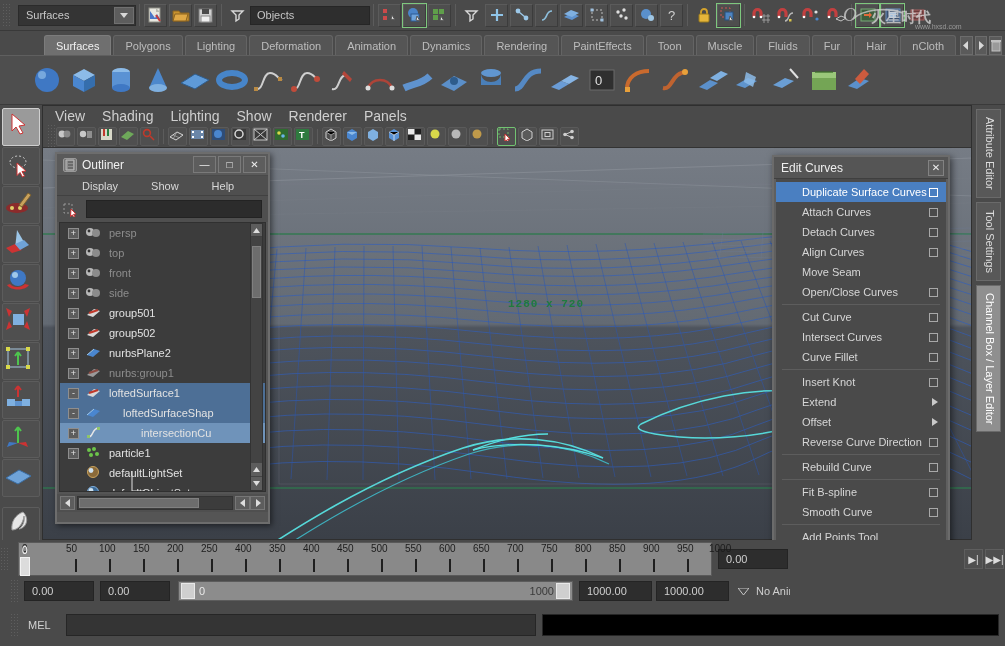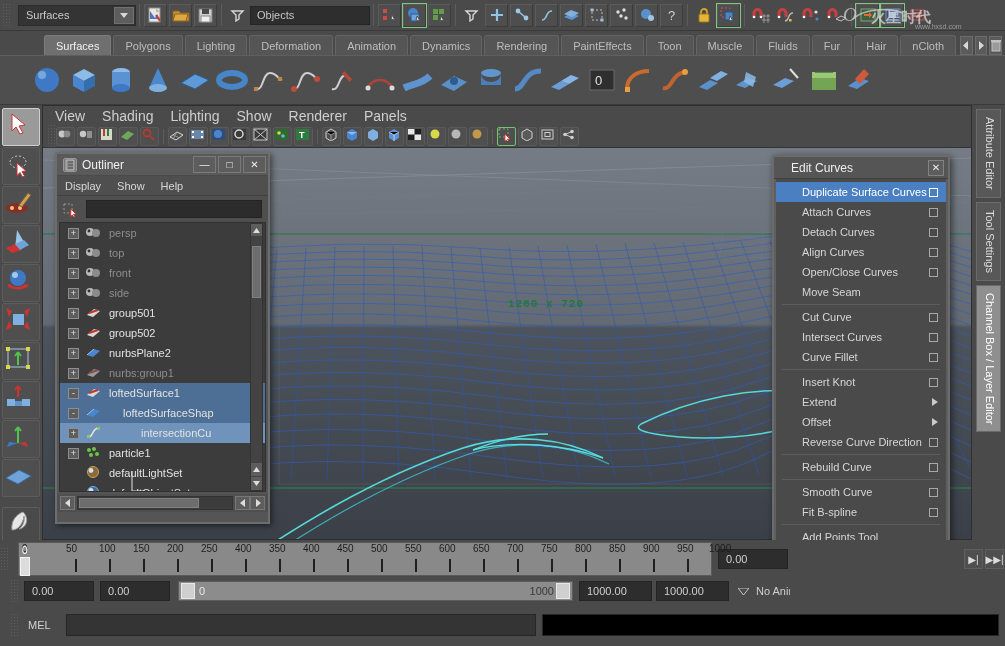--- a/index.html
+++ b/index.html
@@ -95,21 +95,21 @@
   .olbar { height:22px; background:#5a5a5a; display:flex; align-items:center;
            border-bottom:1px solid #4a4a4a; }
   .olicon { width:14px; height:14px; margin:0 5px 0 6px; flex:none;
             background:#777; border:1px solid #999; border-radius:2px; position:relative;}
   .oltitle { font-size:12px; color:#f0f0f0; flex:1; }
   .olwbtn { width:23px; height:17px; margin-right:2px; background:#5d5d5d;
             border:1px solid #7a7a7a; display:flex; align-items:center;
             justify-content:center; color:#eee; font-size:10px; }
   .olmenu { height:20px; background:#4f4f4f; display:flex; align-items:center;
             padding-left:8px; border-bottom:1px solid #414141; }
-  .olmenu span { margin-right:16px; font-size:11px; color:#d8d8d8; }
+  .olmenu span { margin-right:16px; font-size:11px; color:#d8d8d8;margin-left:17px; }
   .olsearchrow { height:26px; background:#4f4f4f; display:flex; align-items:center;
                  padding:0 6px; }
   .olsearch { flex:1; height:18px; background:#2c2c2c; border:1px solid #232323;
               margin-left:6px; }
   .oltree { position:relative; height:270px; background:#3c3c3c; overflow:hidden;
             border:1px solid #303030; margin:0 2px; }
   .olrow { height:20px; display:flex; align-items:center; padding-left:8px;
            position:relative; font-size:11px; }
   .olrow.sel { background:#4d6f96; }
   .olrow.sel2 { background:#6f93ba; }
@@ -130,21 +130,21 @@
   .hthumb { position:absolute; left:1px; top:1px; width:120px; height:10px;
             background:#6d6d6d; border:1px solid #808080; }
   .sqbtn { width:15px; height:14px; background:#5d5d5d; border:1px solid #777;
            display:flex; align-items:center; justify-content:center; flex:none; }
 
   
   .ecmenu { position:absolute; left:772px; top:155px; width:178px; height:491px;
             background:#4a4a4a; border:2px solid #6b6b6b;
             box-shadow:2px 2px 7px rgba(0,0,0,.55); }
   .ecbar { height:22px; background:#555; display:flex; align-items:center;
-           padding-left:17px; border-bottom:1px solid #3f3f3f; }
+           padding-left:7px; border-bottom:1px solid #3f3f3f; }
   .ecbar .t { flex:1; font-size:12px; color:#efefef; }
   .ecclose { width:16px; height:16px; margin-right:4px; background:#5d5d5d;
              border:1px solid #828282; color:#eee; font-size:10px; line-height:14px;
              text-align:center; }
   .eclist { padding:3px 0 0 0; border-left:2px solid #5f5f5f;
             border-right:2px solid #5f5f5f; height:465px; overflow:hidden;}
   .ecitem { height:20px; display:flex; align-items:center; padding:0 8px 0 26px;
             font-size:11px; color:#d6d6d6; position:relative; }
   .ecitem.hl { background:#4a7fc1; color:#fff; }
   .ecitem .lbl { flex:1; white-space:nowrap; }
@@ -1090,25 +1090,25 @@
         </div>
       <div class="ecitem">
         <span class="lbl">Detach Curves</span>
         <span class="ecbox"></span>
         </div>
       <div class="ecitem">
         <span class="lbl">Align Curves</span>
         <span class="ecbox"></span>
         </div>
       <div class="ecitem">
+        <span class="lbl">Move Seam</span>
+        </div>
+      <div class="ecitem">
         <span class="lbl">Open/Close Curves</span>
         <span class="ecbox"></span>
-        </div>
-      <div class="ecitem">
-        <span class="lbl">Move Seam</span>
         </div>
       <div class="ecdiv"></div>
 
       <div class="ecitem">
         <span class="lbl">Cut Curve</span>
         <span class="ecbox"></span>
         </div>
       <div class="ecitem">
         <span class="lbl">Intersect Curves</span>
         <span class="ecbox"></span>
@@ -1137,25 +1137,25 @@
         </div>
       <div class="ecdiv"></div>
 
       <div class="ecitem">
         <span class="lbl">Rebuild Curve</span>
         <span class="ecbox"></span>
         </div>
       <div class="ecdiv"></div>
 
       <div class="ecitem">
+        <span class="lbl">Fit B-spline</span>
+        <span class="ecbox"></span>
+        </div>
+      <div class="ecitem">
         <span class="lbl">Smooth Curve</span>
-        <span class="ecbox"></span>
-        </div>
-      <div class="ecitem">
-        <span class="lbl">Fit B-spline</span>
         <span class="ecbox"></span>
         </div>
       <div class="ecdiv"></div>
 
       <div class="ecitem">
         <span class="lbl">Add Points Tool</span>
         </div>
       <div class="ecitem">
         <span class="lbl">Curve Editing Tool</span>
         </div>

